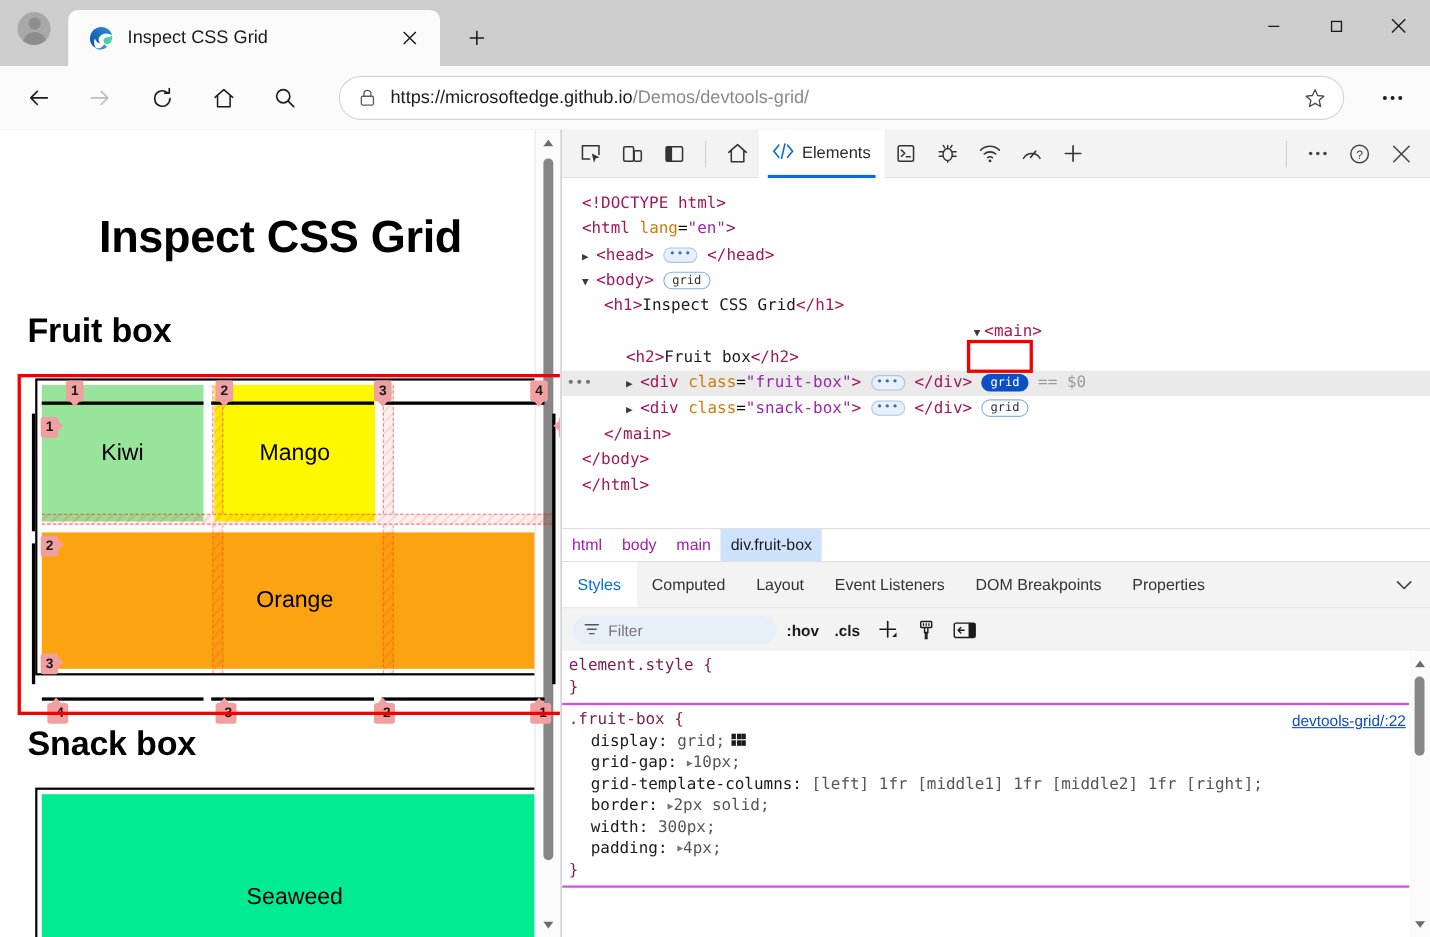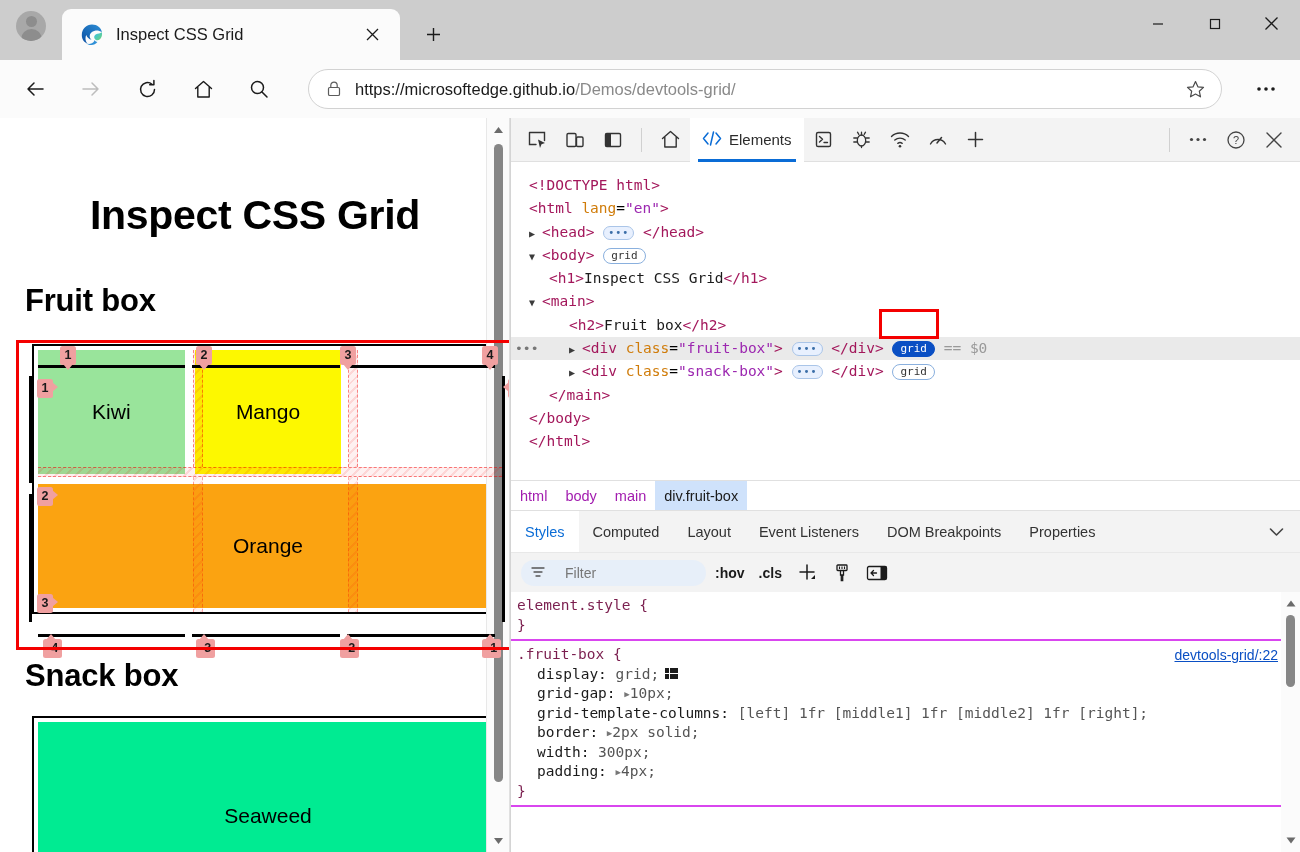--- a/index.html
+++ b/index.html
@@ -279,21 +279,21 @@
   .stab.active { background: #fff; color: #0a6cd6; }
   .stab-spacer { flex: 1; }
   .stab-chevron { display: flex; align-items: center; padding: 0 16px; color: #444; }
 
   .filterbar {
     height: 40px; background: #f3f3f3; border-top: 1px solid #e8e8e8;
     display: flex; align-items: center; padding: 0 10px; gap: 4px;
   }
   .filter-input {
     width: 185px; height: 26px; background: #e7eff9; border-radius: 13px;
-    display: flex; align-items: center; padding: 0 10px; gap: 20px;
+    display: flex; align-items: center; padding: 0 10px; gap: 8px;
     color: #777; font-size: 14px;
   }
   .fbtn {
     height: 30px; min-width: 30px; display: flex; align-items: center; justify-content: center;
     font-size: 14px; color: #1b1b1b; padding: 0 5px; font-weight: bold;
   }
 
   .styles-body {
     flex: 1; overflow: hidden; background: #fff; position: relative;
     font-family: "DejaVu Sans Mono", monospace; font-size: 14.5px;
@@ -614,21 +614,21 @@
         </div>
       </div>
 
       <div class="dom-panel">
         <div id="dom-lines">
             <div class="dom-line" style="padding-left: 18px;"><span><span class="tag">&lt;!DOCTYPE html&gt;</span></span></div>
             <div class="dom-line" style="padding-left: 18px;"><span><span class="tag">&lt;html</span> <span class="attr-name">lang</span>=<span class="attr-val">"en"</span><span class="tag">&gt;</span></span></div>
             <div class="dom-line" style="padding-left: 18px;"><span><span class="tri">▶</span><span class="tag">&lt;head&gt;</span> <span class="ellipsis-badge">•••</span> <span class="tag">&lt;/head&gt;</span></span></div>
             <div class="dom-line" style="padding-left: 18px;"><span><span class="tri">▼</span><span class="tag">&lt;body&gt;</span> <span class="grid-badge">grid</span></span></div>
             <div class="dom-line" style="padding-left: 38px;"><span><span class="tag">&lt;h1&gt;</span><span class="txt">Inspect CSS Grid</span><span class="tag">&lt;/h1&gt;</span></span></div>
-            <div class="dom-line" style="padding-left: 18px;"><span><span class="tri">▼</span><span class="tag">&lt;main&gt;</span></span></div>
+            <div class="dom-line" style="padding-left: 18px; text-align: center;"><span><span class="tri">▼</span><span class="tag">&lt;main&gt;</span></span></div>
             <div class="dom-line" style="padding-left: 58px;"><span><span class="tag">&lt;h2&gt;</span><span class="txt">Fruit box</span><span class="tag">&lt;/h2&gt;</span></span></div>
             <div class="dom-line selected" style="padding-left: 58px;"><span class="dots-gutter">•••</span><span><span class="tri">▶</span><span class="tag">&lt;div</span> <span class="attr-name">class</span>=<span class="attr-val">"fruit-box"</span><span class="tag">&gt;</span> <span class="ellipsis-badge">•••</span> <span class="tag">&lt;/div&gt;</span> <span class="grid-badge on">grid</span> <span class="dollar">== $0</span></span></div>
             <div class="dom-line" style="padding-left: 58px;"><span><span class="tri">▶</span><span class="tag">&lt;div</span> <span class="attr-name">class</span>=<span class="attr-val">"snack-box"</span><span class="tag">&gt;</span> <span class="ellipsis-badge">•••</span> <span class="tag">&lt;/div&gt;</span> <span class="grid-badge">grid</span></span></div>
             <div class="dom-line" style="padding-left: 38px;"><span><span class="tag">&lt;/main&gt;</span></span></div>
             <div class="dom-line" style="padding-left: 18px;"><span><span class="tag">&lt;/body&gt;</span></span></div>
             <div class="dom-line" style="padding-left: 18px;"><span><span class="tag">&lt;/html&gt;</span></span></div>
           </div>
         <div class="red-box" style="left:368px; top:147px; width:60px; height:30px;"></div>
       </div>
 

